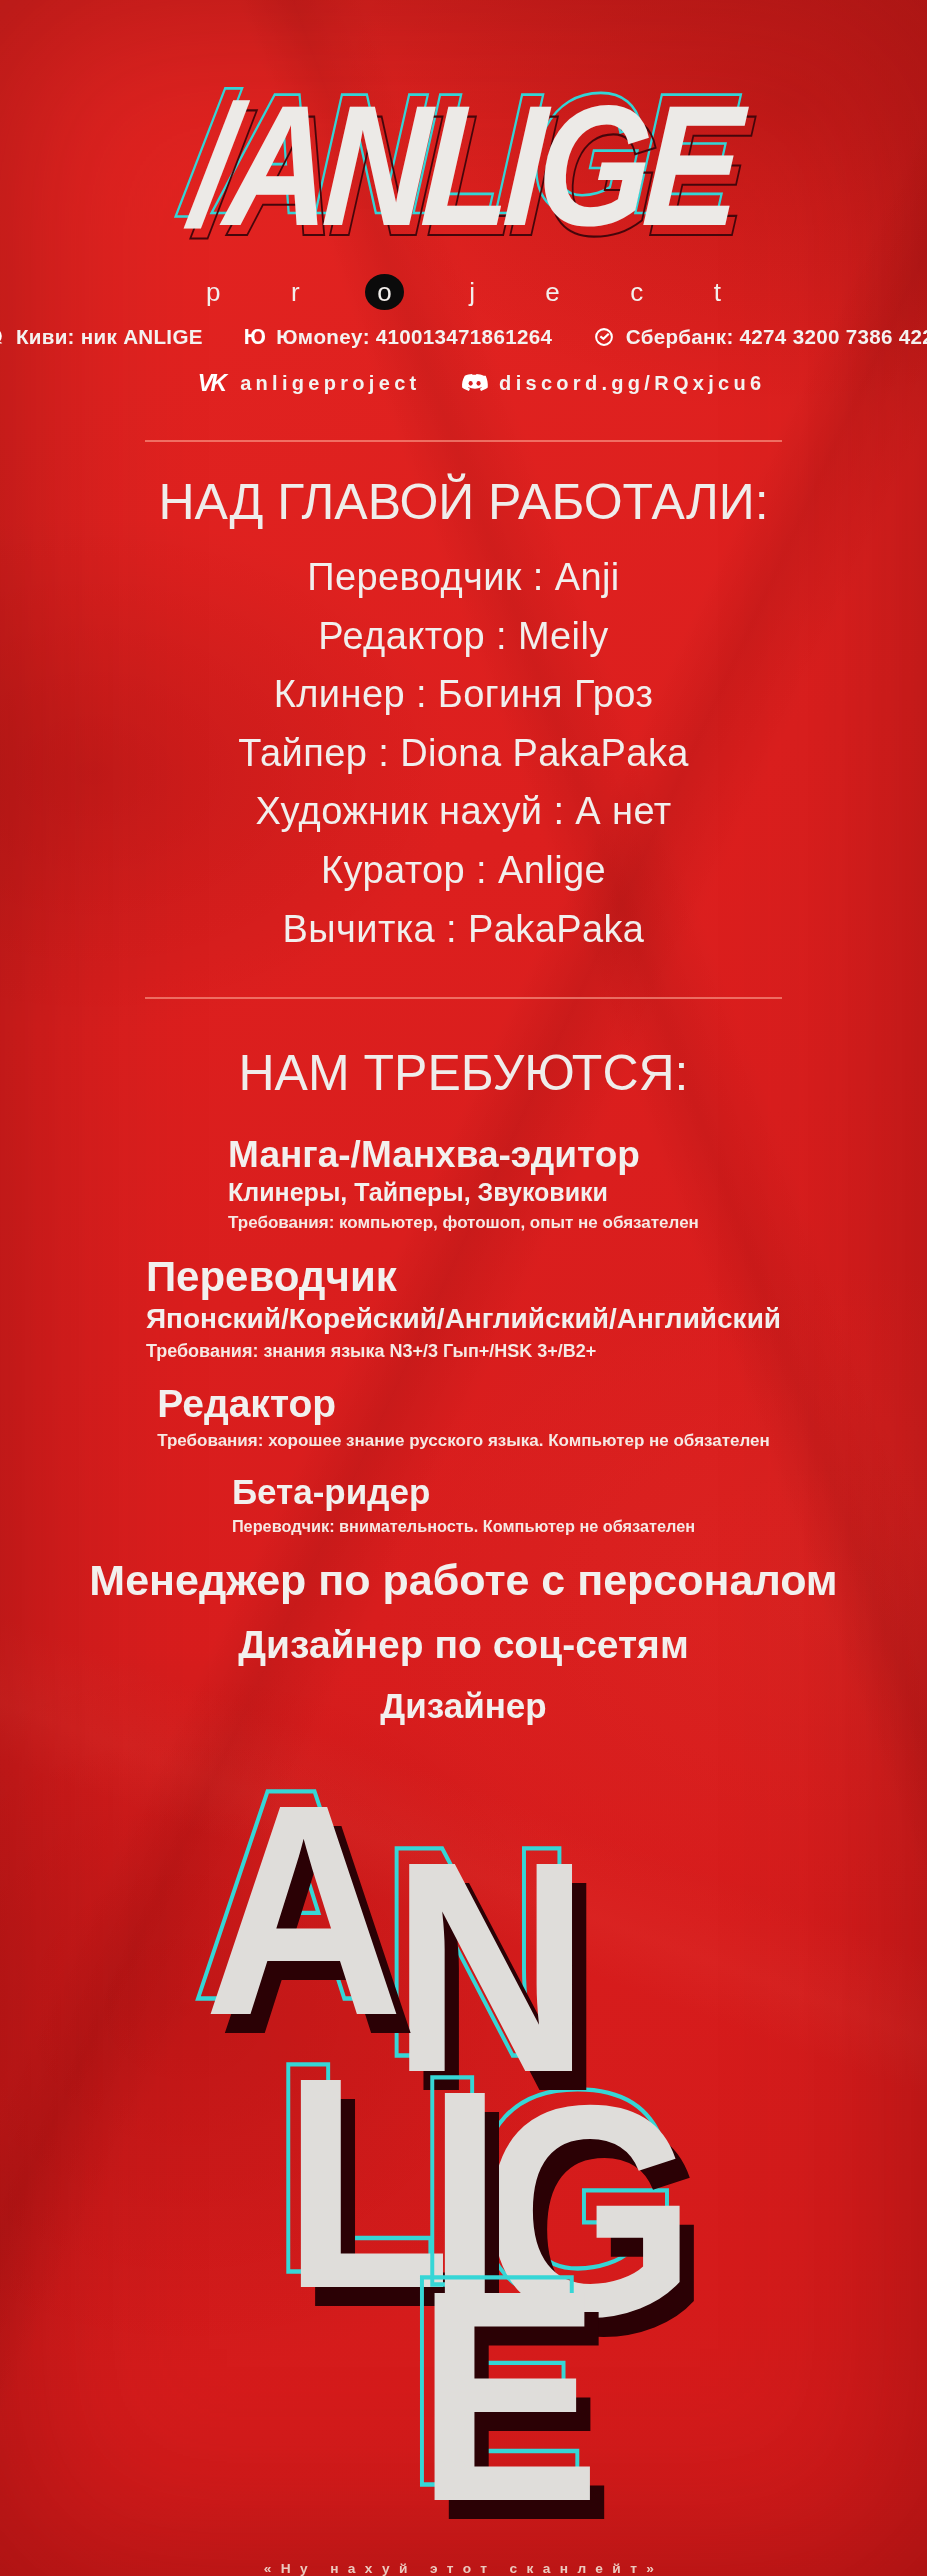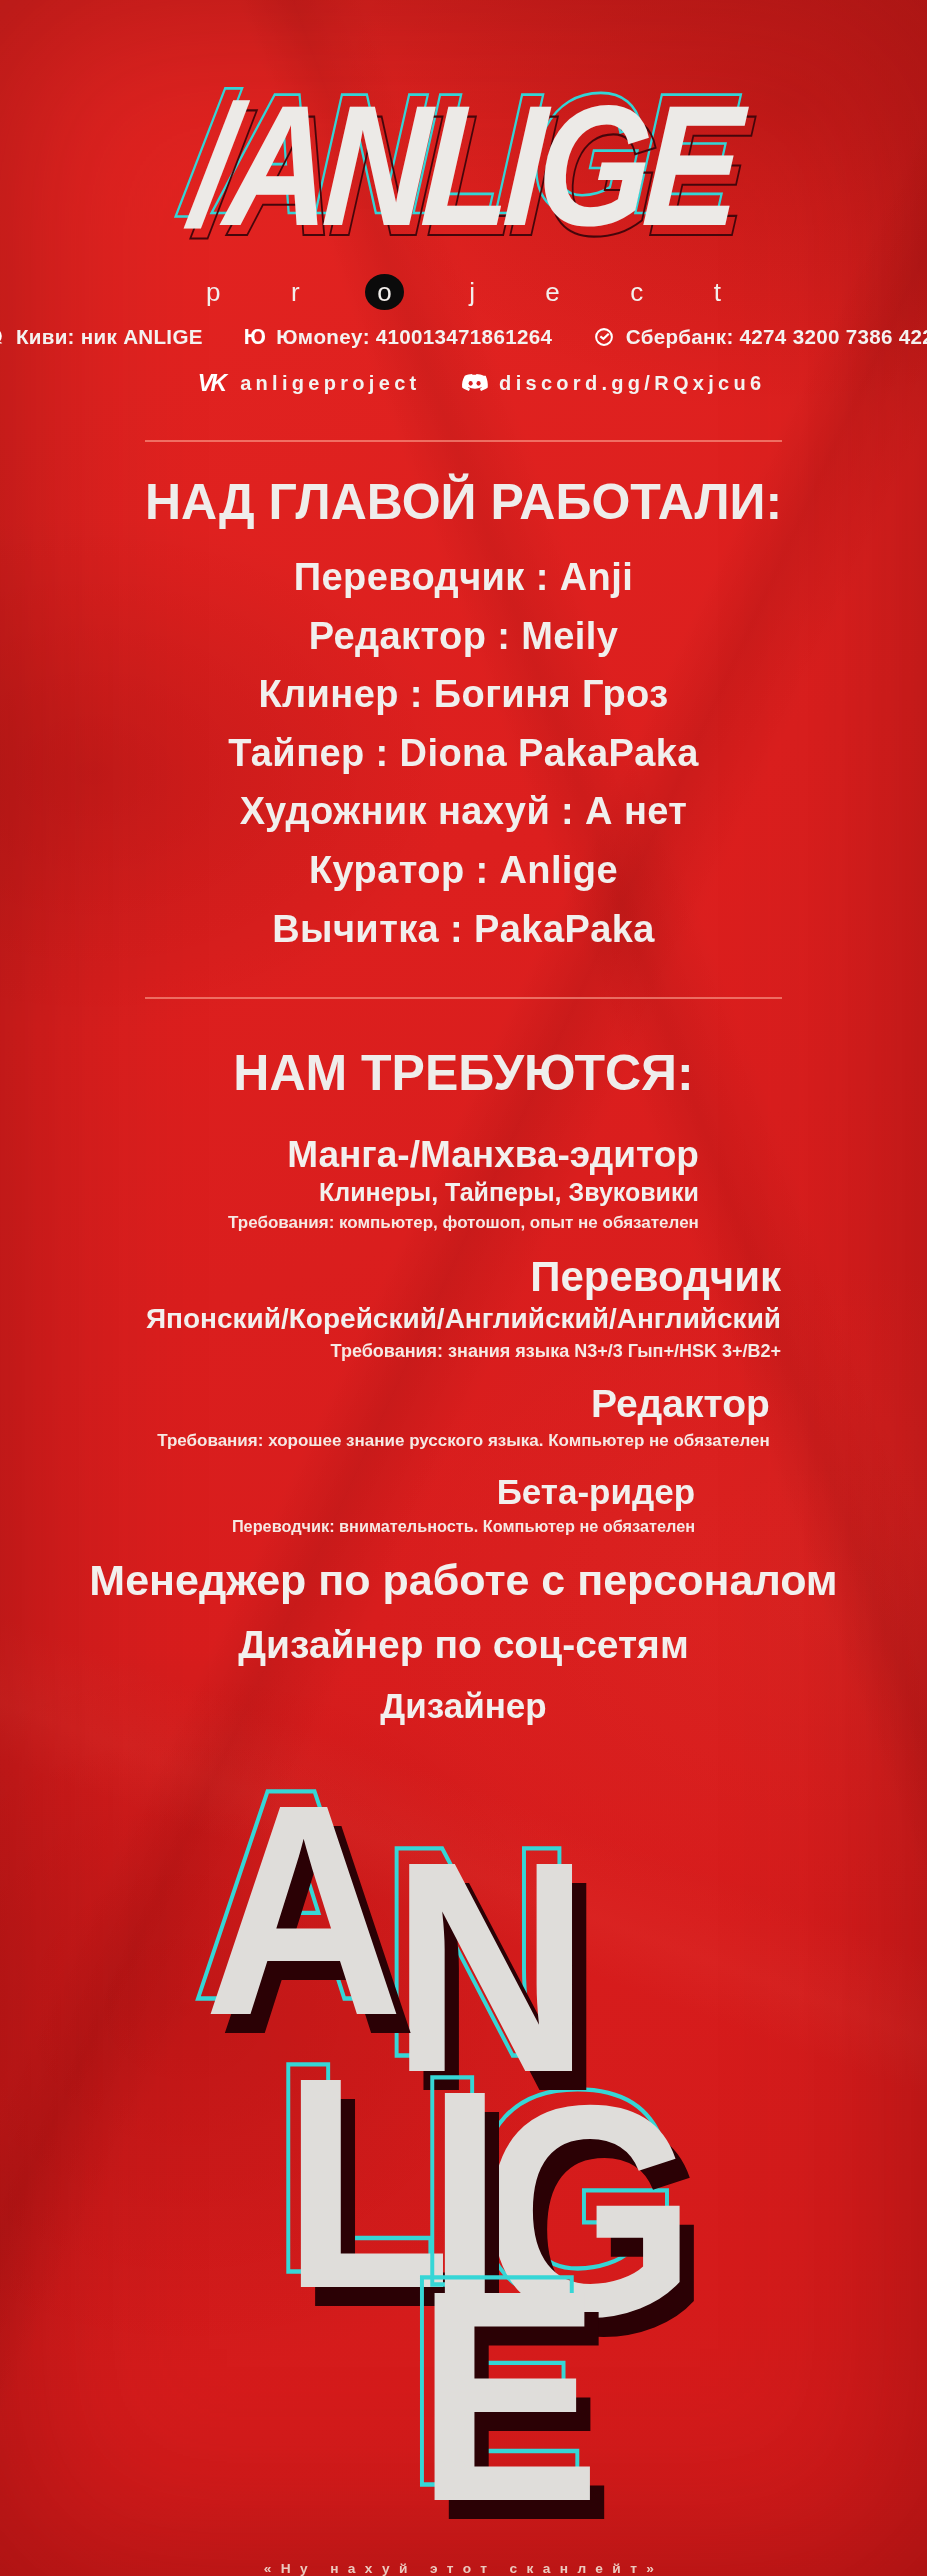--- a/index.html
+++ b/index.html
@@ -51,31 +51,31 @@
   .contacts-2{margin-top:20.6px;font-size:20px;font-weight:bold;letter-spacing:4.3px;margin-left:29px;}
   .contact{display:flex;align-items:center;gap:8.6px;white-space:nowrap;color:#f4f2f0;}
   .cicon{display:inline-flex;align-items:center;justify-content:center;width:26px;height:26px;flex:0 0 auto;}
   .yu-glyph{font-size:21.5px;font-weight:bold;letter-spacing:0;color:#fff;}
   .vk-glyph{font-size:23px;font-weight:bold;font-style:italic;letter-spacing:-2.6px;color:#fff;}
 
   
   .divider{width:637px;height:1.7px;background:rgba(255,175,155,.55);border:0;margin:0;z-index:2;}
   .div-1{margin-top:43px;}
   .div-2{margin-top:29px;}
-  .sec-heading{font-size:50px;font-weight:bold;letter-spacing:0;color:#efedeb;z-index:2;}
+  .sec-heading{font-size:50px;font-weight:normal;letter-spacing:0;color:#efedeb;z-index:2;}
   .head-1{margin-top:31px;}
   .head-2{margin-top:45px;}
 
   
   .credits{margin-top:27.5px;display:flex;flex-direction:column;align-items:center;z-index:2;}
-  .credit-line{font-size:38px;font-weight:bold;color:#f1efed;letter-spacing:0.4px;margin-bottom:20.6px;line-height:1;}
+  .credit-line{font-size:38px;font-weight:normal;color:#f1efed;letter-spacing:0.4px;margin-bottom:20.6px;line-height:1;}
 
   
   .jobs{margin-top:34px;display:flex;flex-direction:column;align-items:center;z-index:2;}
-  .job{display:flex;flex-direction:column;align-items:flex-end;margin-bottom:22px;}
+  .job{display:flex;flex-direction:column;align-items:flex-start;margin-bottom:22px;}
   .job-title{font-weight:bold;color:#f2f0ee;line-height:1.05;}
   .job-sub{font-weight:bold;color:#f2f0ee;line-height:1.15;margin-top:3.4px;}
   .job-req{font-weight:bold;color:#f6e9e4;line-height:1.2;margin-top:6px;}
   .t-43{font-size:37px;} .t-49{font-size:42px;} .t-45{font-size:39px;}
   .t-41{font-size:35px;} .t-50{font-size:43px;}
   .s-29{font-size:25px;} .s-33{font-size:28px;}
   .r-20{font-size:17px;} .r-21{font-size:18px;} .r-19{font-size:16.3px;}
 
   
   .big-logo{position:relative;margin-top:45px;width:550px;height:726px;z-index:2;}

